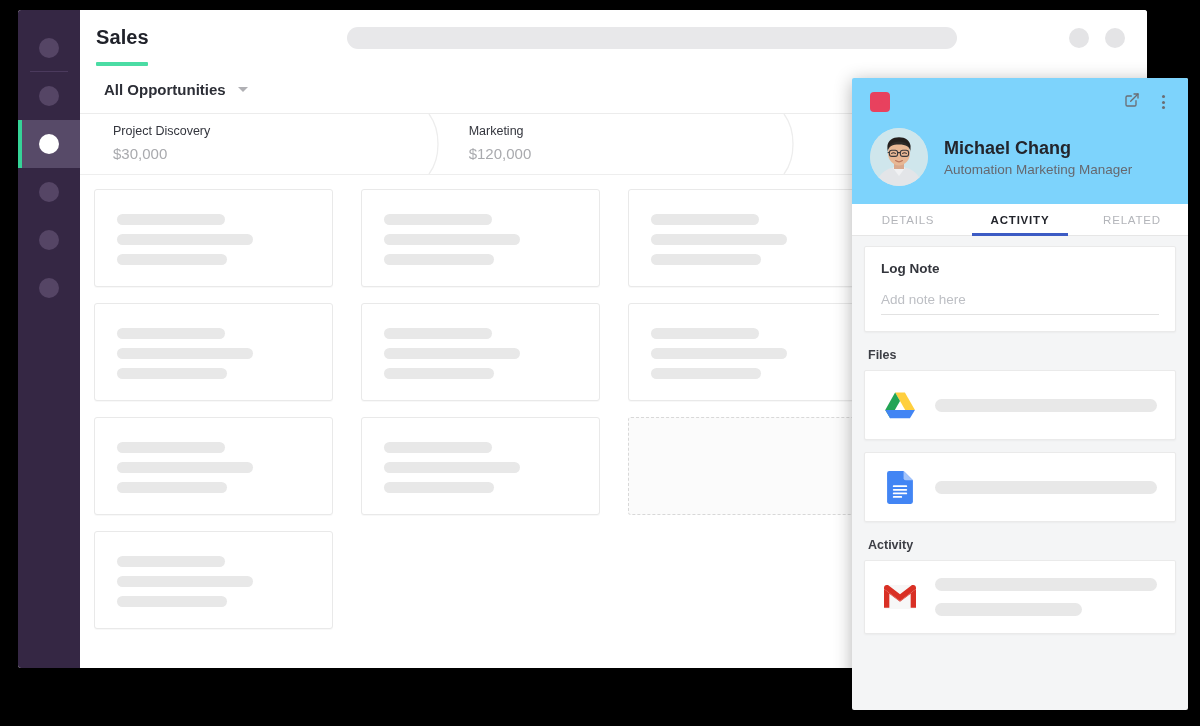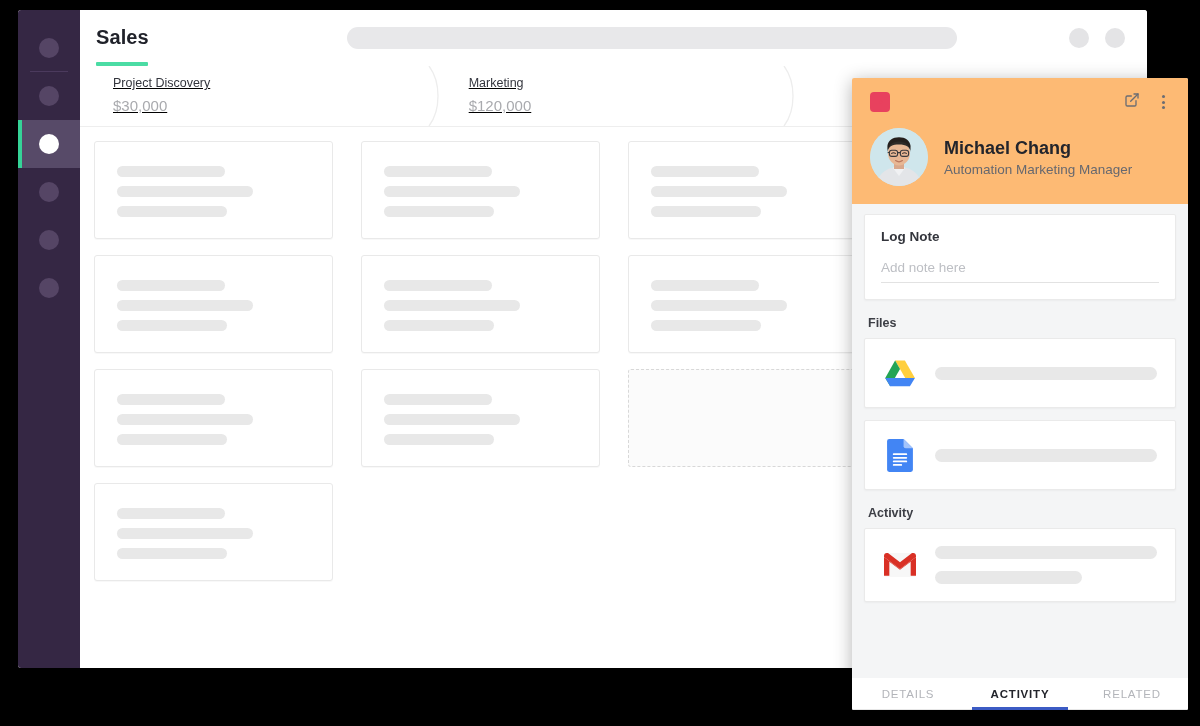--- a/index.html
+++ b/index.html
@@ -160,21 +160,20 @@
   }
 
   
   #stage-strip {
     flex: 0 0 60px;
     height: 60px;
     display: flex;
     position: relative;
     background: #ffffff;
     border-bottom: 1px solid #eeeeee;
-    text-decoration: underline;
   }
   .stage-cell {
     flex: 1 1 0;
     position: relative;
     padding: 10px 0 0 33px;
     box-sizing: border-box;
   }
   .stage-name {
     font-size: 12.5px;
     color: #33353d;
@@ -241,21 +240,21 @@
     width: 336px;
     height: 632px;
     background: #f4f5f6;
     border-radius: 2px;
     box-shadow: 0 3px 18px rgba(0,0,0,0.30);
     overflow: hidden;
     display: flex;
     flex-direction: column;
   }
   #panel-top {
-    background: #fdba74;
+    background: #7dd3fc;
     flex: 0 0 auto;
     padding: 14px 18px 0 18px;
   }
   #panel-top-row {
     display: flex;
     align-items: center;
   }
   #panel-logo {
     width: 20px;
     height: 20px;
@@ -438,20 +437,24 @@
       <div id="topbar">
         <div id="app-title">Sales</div>
         <div id="title-underline"></div>
         <div id="search-pill"></div>
         <div id="topbar-actions">
           <span class="top-circle"></span>
           <span class="top-circle"></span>
         </div>
       </div>
 
+      <div id="filterbar">
+        <span id="filter-label">All Opportunities</span>
+        <span id="filter-caret"></span>
+      </div>
 
       <div id="stage-strip">
         <div class="stage-cell">
           <div class="stage-name">Project Discovery</div>
           <div class="stage-amount">$30,000</div>
         </div>
         <div class="stage-cell">
           <div class="divider">
             <svg width="18" height="60" viewBox="0 0 18 60">
                 <path d="M2 0 C 14 16, 14 44, 2 60" stroke="#ededed" stroke-width="1.3" fill="none"></path>
@@ -593,20 +596,26 @@
 
               <path d="M25.6 32.6 q3.4 2.6 6.8 0" stroke="#b9765c" stroke-width="1.2" fill="none" stroke-linecap="round"></path>
             </g>
           </svg>
         </div>
         <div id="person-text">
           <div id="person-name">Michael Chang</div>
           <div id="person-role">Automation Marketing Manager</div>
         </div>
       </div>
+    </div>
+
+    <div id="panel-tabs">
+      <div class="ptab">DETAILS</div>
+      <div class="ptab active">ACTIVITY</div>
+      <div class="ptab">RELATED</div>
     </div>
 
     <div id="panel-body">
 
       <div class="pcard" id="lognote-card">
         <div id="lognote-title">Log Note</div>
         <div id="lognote-input">Add note here</div>
       </div>
 
       <div class="section-title">Files</div>
@@ -649,21 +658,15 @@
             <path d="M0 4 C0 1.8 1.8 0 4 0 L6 0 L24 14 L42 0 L44 0 C46.2 0 48 1.8 48 4 L48 6 L24 24 L0 6 Z" fill="#d93025"></path>
           </svg>
         </span>
         <span class="act-lines">
           <span class="l1" style="display:block"></span>
           <span class="l2" style="display:block"></span>
         </span>
       </div>
 
     </div>
-
-    <div id="panel-tabs">
-      <div class="ptab">DETAILS</div>
-      <div class="ptab active">ACTIVITY</div>
-      <div class="ptab">RELATED</div>
-    </div>
   </div>
 
 </div>
 
 </body></html>

